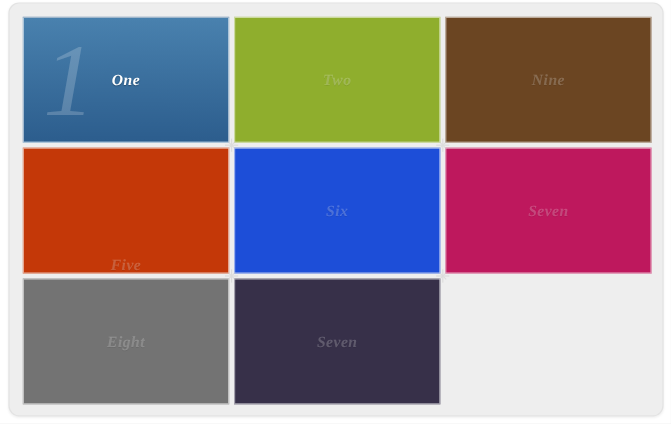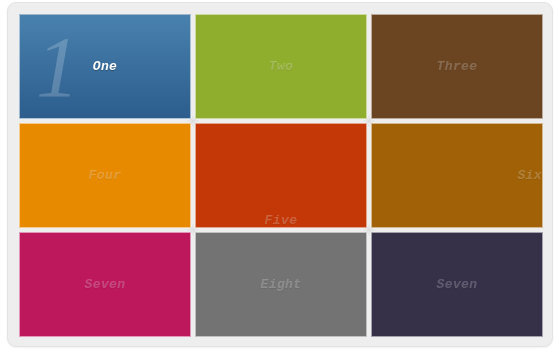--- a/index.html
+++ b/index.html
@@ -50,21 +50,21 @@
     display: flex;
     align-items: center;
     justify-content: center;
     box-sizing: border-box;
     border: 1px solid rgba(255,255,255,0.55);
   }
 
   .tile-label {
     position: relative;
     z-index: 2;
-    font-family: Liberation Mono, monospace;
+    font-family: Liberation Serif, serif;
     font-size: 13px;
     font-weight: bold;
     font-style: italic;
     letter-spacing: 0.4px;
     line-height: 1;
     user-select: none;
   }
 
   
   .tile.is-active .tile-label {
@@ -123,29 +123,26 @@
 <div id="tile-panel">
   <div id="tile-grid">
       <div class="tile is-active" style="background: linear-gradient(rgb(73, 129, 174) 0%, rgb(44, 93, 141) 100%);">
         <span class="tile-watermark">1</span>
         <span class="tile-label">One</span>
       </div>
       <div class="tile is-muted" style="background: rgb(143, 174, 45);">
         <span class="tile-label">Two</span>
       </div>
       <div class="tile is-muted" style="background: rgb(107, 69, 34);">
-        <span class="tile-label">Three</span>
-      </div>
-      <div class="tile is-muted" style="background: rgb(232, 138, 0);">
-        <span class="tile-label">Four</span>
+        <span class="tile-label">Nine</span>
       </div>
       <div class="tile is-muted" style="background: rgb(196, 56, 8); align-items: flex-end;">
         <span class="tile-label">Five</span>
       </div>
-      <div class="tile is-muted" style="background: #a16207; justify-content: flex-end;">
+      <div class="tile is-muted" style="background: #1d4ed8;">
         <span class="tile-label">Six</span>
       </div>
       <div class="tile is-muted" style="background: #be185d;">
         <span class="tile-label">Seven</span>
       </div>
       <div class="tile is-muted" style="background: #737373;">
         <span class="tile-label">Eight</span>
       </div>
       <div class="tile is-muted" style="background: rgb(55, 48, 73);">
         <span class="tile-label">Seven</span>

